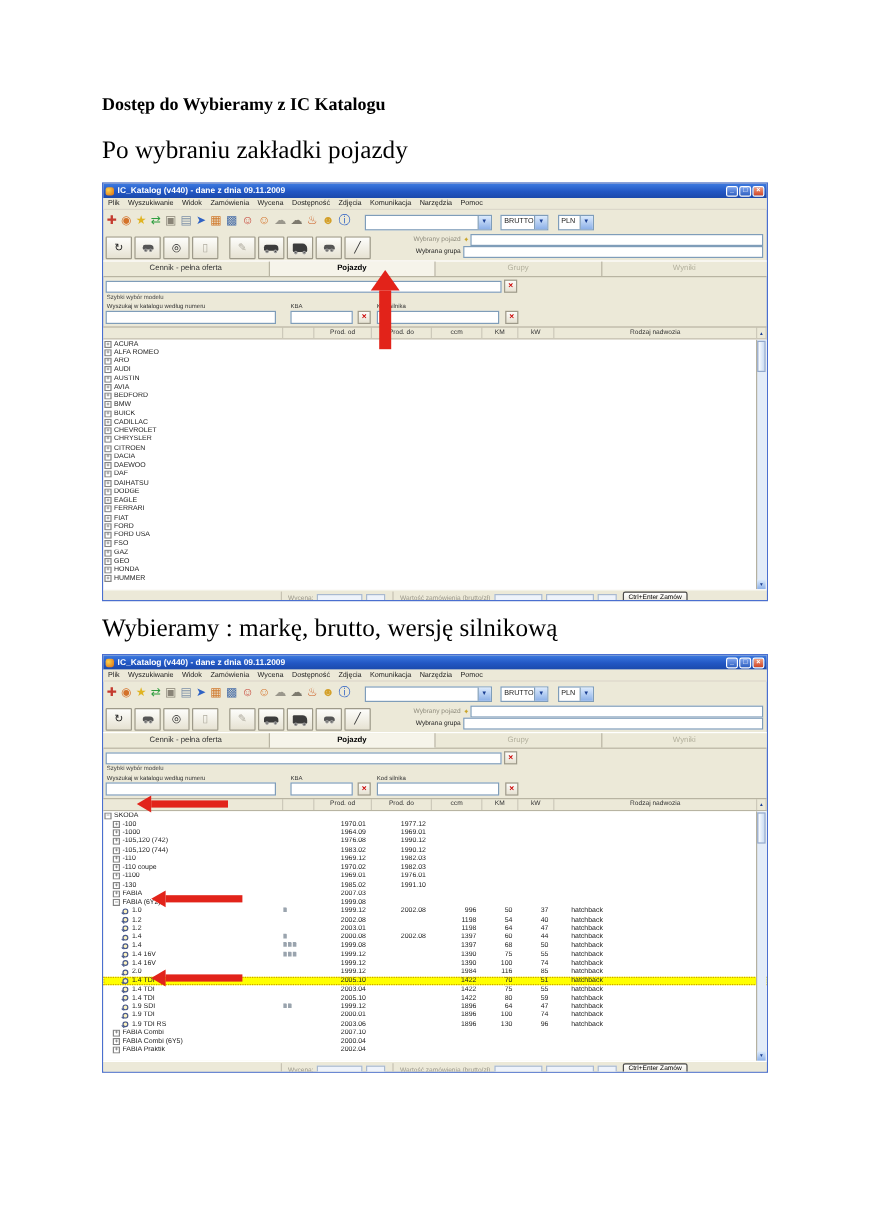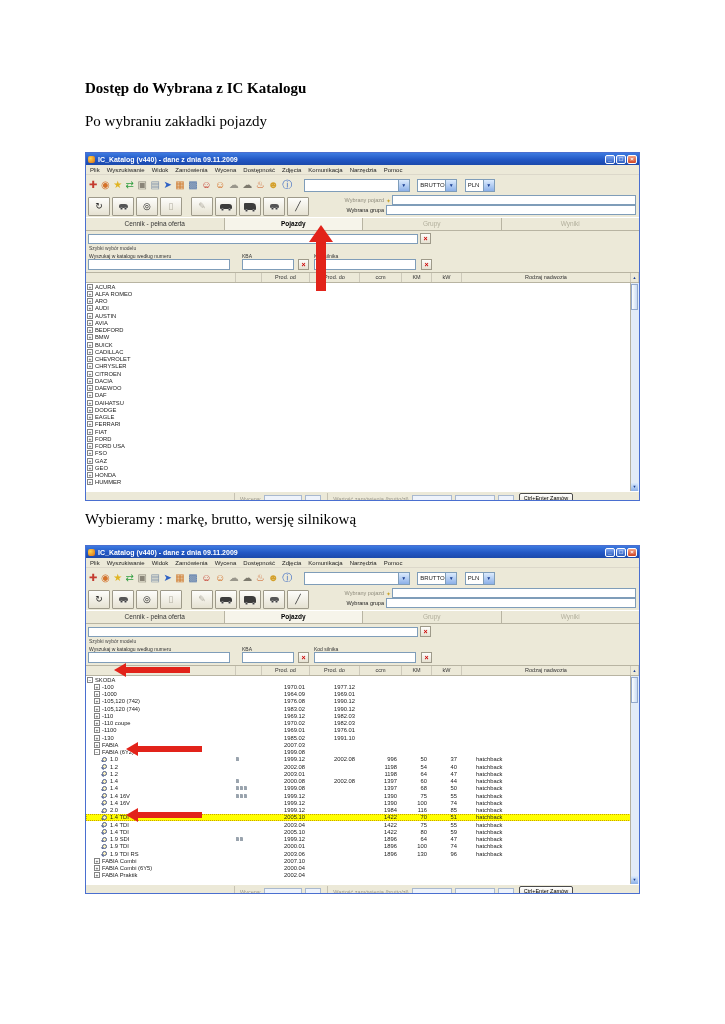--- a/index.html
+++ b/index.html
@@ -1,21 +1,21 @@
 <!DOCTYPE html>
 <html style="--ar: #e2231a;"><head>
 <meta charset="utf-8">
 <style>
   html,body{margin:0;padding:0}
   body{width:725px;height:1024px;background:#fff;position:relative;
        font-family:"Liberation Sans",sans-serif;overflow:hidden}
   .doc-title{position:absolute;left:85px;top:80px;font-family:"Liberation Serif",serif;
        font-weight:bold;font-size:15px;color:#000}
   .doc-para{position:absolute;left:85px;font-family:"Liberation Serif",serif;
-       font-size:15px;color:#000}
+       font-size:21px;color:#000}
   #para1{top:113px}#para2{top:511px}
 
   .shot{position:absolute;left:85px;width:553px;height:347px;background:#ece9d8;
         border:1px solid #4a6fd0;font-size:6px;color:#1c1c1c;overflow:hidden}
   #shot1{top:152px}#shot2{top:545px}
 
   
   .titlebar{height:12px;background:linear-gradient(180deg,#3d7ae0 0%,#2257c4 55%,#1b49ab 100%);
         display:flex;align-items:center;color:#fff;font-weight:bold;font-size:7px;padding:0 2px;white-space:nowrap}
   .tb-appicon{width:7px;height:7px;background:radial-gradient(circle at 35% 35%,#ffd24a,#d86a12);
@@ -106,21 +106,21 @@
   .arrow-left .head{width:0;height:0;border-top:7px solid transparent;border-bottom:7px solid transparent;
         border-right:12px solid var(--ar)}
   .arrow-left .shaft{width:64px;height:6px;background:var(--ar)}
   #ar-skoda{left:28px;top:117px}
   #ar-fabia{left:40px;top:196px}
   #ar-tdi{left:40px;top:262px}
 </style>
 </head>
 <body>
 
-<div class="doc-title">Dostęp do Wybrana z IC Katalogu</div>
+<div class="doc-title">Dostęp do Wybieramy z IC Katalogu</div>
 <div class="doc-para" id="para1">Po wybraniu zakładki pojazdy</div>
 <div class="doc-para" id="para2">Wybieramy : markę, brutto, wersję silnikową</div>
 
 <div class="shot" id="shot1">
   <div class="titlebar">
     <span class="tb-appicon"></span>
     <span>IC_Katalog (v440) - dane z dnia 09.11.2009</span>
     <span class="tb-btns">
       <span class="tb-btn">_</span>
       <span class="tb-btn">□</span>

